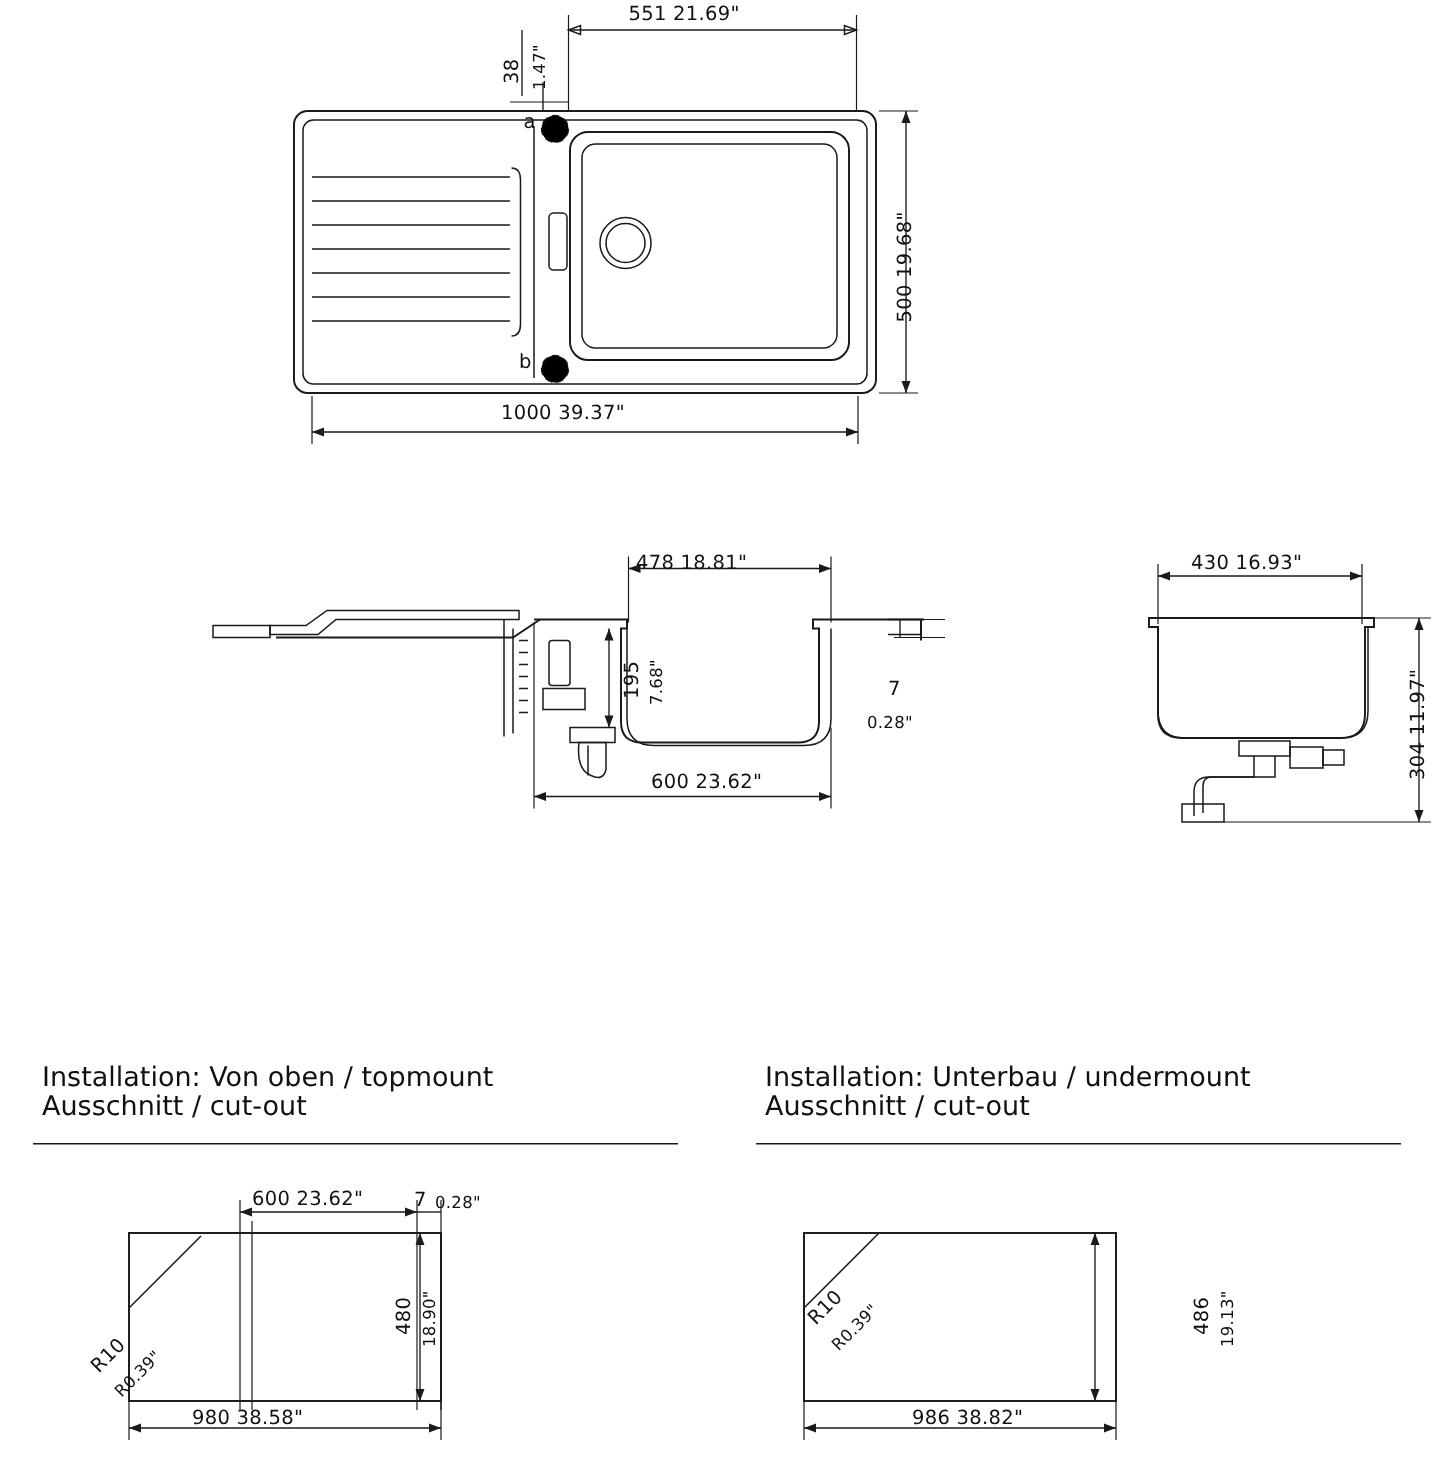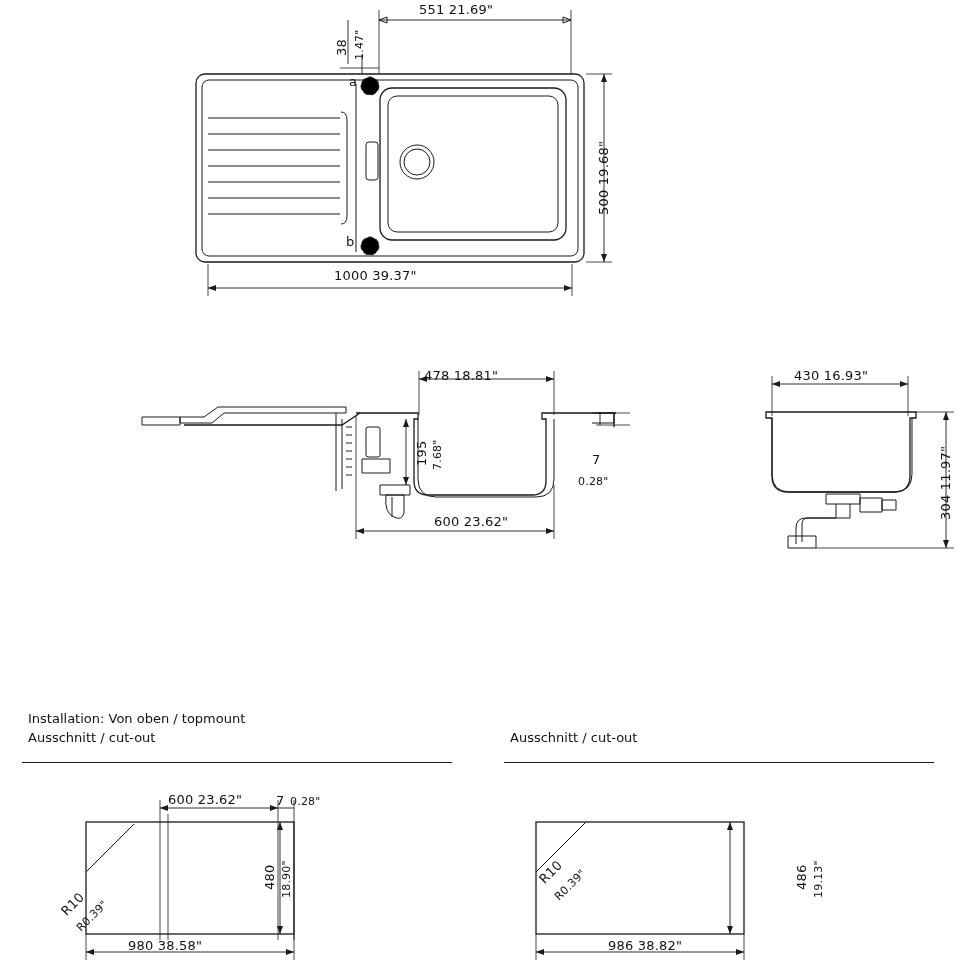--- a/index.html
+++ b/index.html
@@ -8,21 +8,21 @@
     background:#ffffff;
     font-family:"DejaVu Sans", sans-serif;
     color:#000;
     position:relative;
     overflow:hidden;
   }
   .stage{position:absolute;left:0;top:0;width:970px;height:971px;}
   .lbl{position:absolute;font-size:13px;letter-spacing:0.2px;white-space:nowrap;color:#111;}
   .lbl.small{font-size:11px;}
   .lbl.rot{transform-origin:0 0;}
-  .sect-title{position:absolute;font-size:13px;line-height:17px;white-space:pre;color:#111;}
+  .sect-title{position:absolute;font-size:18px;line-height:17px;white-space:pre;color:#111;}
   svg{position:absolute;left:0;top:0;}
   .ln{stroke:#1a1a1a;fill:none;}
   .thin{stroke-width:1;}
   .med{stroke-width:1.3;}
   .dim{stroke:#1a1a1a;stroke-width:0.9;}
   .ext{stroke:#1a1a1a;stroke-width:0.8;}
   .dash{stroke:#1a1a1a;stroke-width:0.9;stroke-dasharray:5 3;}
   .fillw{fill:#ffffff;}
   .rule{position:absolute;height:1px;background:#1a1a1a;}
 </style>
@@ -159,20 +159,21 @@
     <line class="ext" x1="76" y1="188" x2="214" y2="188"></line>
   </svg>
 
   <div class="lbl" style="left:794px;top:368px;">430 16.93"</div>
   <div class="lbl rot" style="left:938px;top:520px;transform:rotate(-90deg);">304 11.97"</div>
 
   <div class="sect-title" style="left:28px;top:710px;">Installation: Von oben / topmount</div>
   <div class="sect-title" style="left:28px;top:729px;">Ausschnitt / cut-out</div>
   <div class="rule" style="left:22px;top:762px;width:430px;"></div>
 
+  <div class="sect-title" style="left:510px;top:710px;">Installation: Unterbau / undermount</div>
   <div class="sect-title" style="left:510px;top:729px;">Ausschnitt / cut-out</div>
   <div class="rule" style="left:504px;top:762px;width:430px;"></div>
 
   <svg width="420" height="190" viewBox="0 0 420 190" style="left:30px;top:780px;">
 
     <line class="dim" x1="130" y1="28" x2="248" y2="28"></line>
     <path d="M130,28 l8,-3 l0,6 z" fill="#1a1a1a"></path>
     <path d="M248,28 l-8,-3 l0,6 z" fill="#1a1a1a"></path>
     <line class="ext" x1="130" y1="20" x2="130" y2="160"></line>
     <line class="ext" x1="248" y1="20" x2="248" y2="160"></line>

